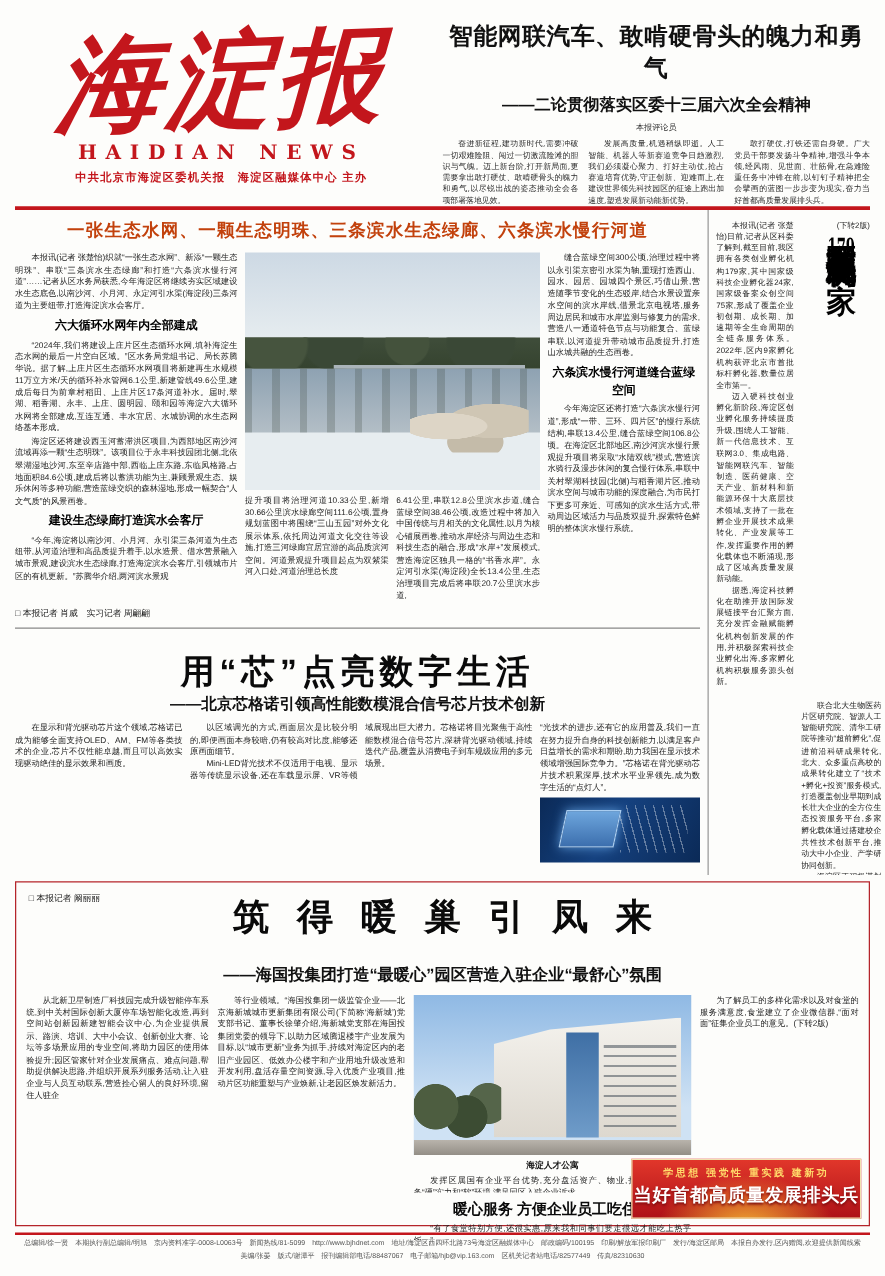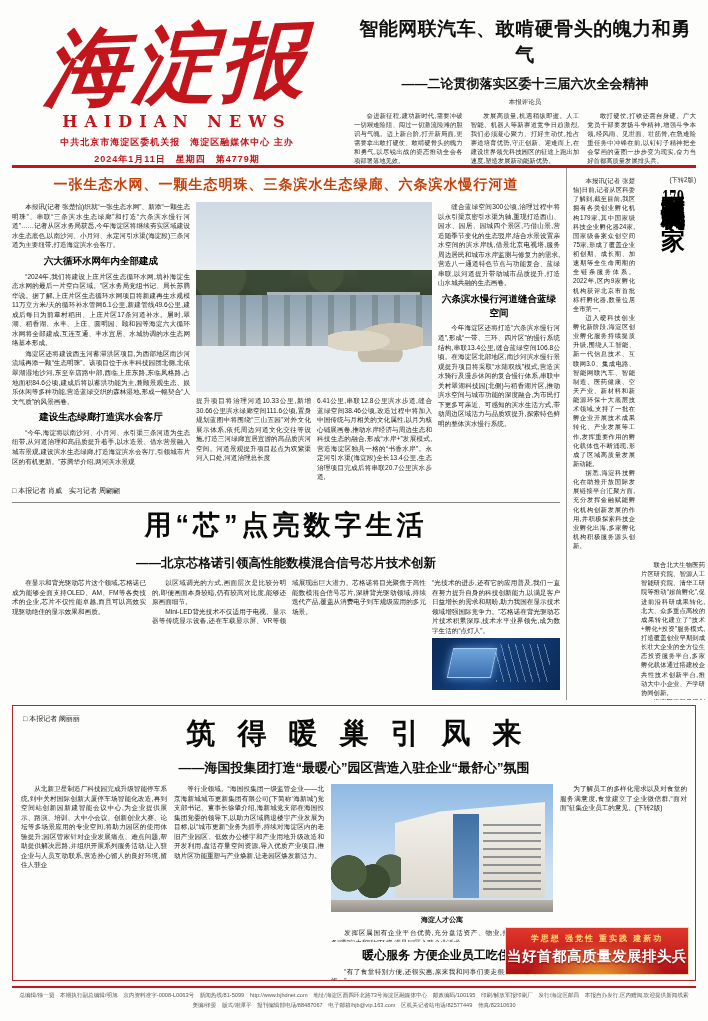--- a/index.html
+++ b/index.html
@@ -62,23 +62,23 @@
   .pr-rocks { position:absolute; right:4%; bottom:16%; width:40%; height:22%;
      background:radial-gradient(ellipse at 30% 50%, #ddd5c6 35%, transparent 36%),
                 radial-gradient(ellipse at 70% 40%, #cfc6b4 38%, transparent 39%),
                 radial-gradient(ellipse at 55% 80%, #c4bba9 30%, transparent 31%); }
   .w-under { display:flex; gap:6px; margin-top:4px; flex:1; }
   .w-under > div { flex:1; overflow:hidden; }
 
   .lead-byline { font-size:7px; color:#222; margin-top:4px; }
 
   
-  .chip { margin-top:6px; border-top:1px solid #888; padding-top:4px; }
+  .chip { margin-top:6px; border-top:1px solid #888; padding-top:16px; }
   .chip-head { font-size:27px; font-weight:900; text-align:center; letter-spacing:4px; color:#0a0a0a; }
-  .chip-sub { font-size:12.5px; font-weight:bold; text-align:center; margin-top:12px; color:#111; }
+  .chip-sub { font-size:12.5px; font-weight:bold; text-align:center; margin-top:0; color:#111; }
   .chip-body-row { display:flex; gap:6px; margin-top:6px; height:112px; }
   .chip-text { flex:1; column-count:3; column-gap:6px; font-size:6.6px; line-height:1.45; text-align:justify; color:#222; overflow:hidden; }
   .chip-text p { text-indent:2em; }
   .chip-right { flex:0 0 128px; display:flex; flex-direction:column; gap:3px; }
   .chip-right .txt { font-size:6.6px; line-height:1.45; text-align:justify; color:#222; overflow:hidden; flex:1; }
   .photo-chip { height:52px; width:128px; position:relative; overflow:hidden;
      background:linear-gradient(120deg,#0b2a57 0%, #15417f 45%, #0b2a57 100%); }
   .photo-chip .die { position:absolute; left:18px; top:10px; width:44px; height:30px; transform:skewX(-12deg);
      background:linear-gradient(#6ea6dd,#3c6fae); border:1px solid #a9cdf0; box-shadow:0 0 8px #5d9ad8; }
   .photo-chip .ray { position:absolute; right:10px; top:6px; width:54px; height:38px;
@@ -91,21 +91,21 @@
   .sb-right { flex:1; display:flex; flex-direction:column; }
   .vert-headline { writing-mode:vertical-rl; text-orientation:upright; font-family:"DejaVu Serif","Liberation Serif",serif;
      font-weight:900; font-size:24px; line-height:64px; letter-spacing:1px; color:#000; height:378px; margin:0 auto; }
   .vert-headline .num { text-combine-upright:all; font-size:20px; }
   .sb-colB { flex:1; font-size:6.3px; line-height:1.45; text-align:justify; color:#222; overflow:hidden; margin-top:6px; }
 
   
   .nest-box { position:relative; border:1px solid #b5252b; margin-top:5px; height:276px; padding:6px 8px; }
   .nest-byline { position:absolute; left:10px; top:8px; font-size:7px; color:#222; }
   .nest-title { font-size:29px; font-weight:900; text-align:center; letter-spacing:22px; text-indent:22px; color:#0a0a0a; margin-top:2px; }
-  .nest-sub { font-size:13px; font-weight:bold; text-align:center; margin-top:5px; color:#111; }
+  .nest-sub { font-size:13px; font-weight:bold; text-align:center; margin-top:17px; color:#111; }
   .nest-cols { display:flex; gap:7px; margin-top:7px; height:196px; }
   .n-col { font-size:6.6px; line-height:1.45; text-align:justify; color:#222; overflow:hidden; }
   .n-col p { text-indent:2em; }
   .n-c1 { flex:0 0 146px; }
   .n-c2 { flex:0 0 150px; }
   .n-center { flex:0 0 222px; display:flex; flex-direction:column; }
   .n-c4 { flex:1; }
   .photo-building { width:222px; height:128px; position:relative; overflow:hidden; background:linear-gradient(#8fb9e4,#cfe2f4 70%); }
   .pb-main { position:absolute; right:8px; top:18px; width:150px; height:96px; background:linear-gradient(#f4f2ed,#ddd8cf);
      clip-path:polygon(0 22%, 30% 10%, 100% 0, 100% 100%, 0 100%); }
@@ -134,21 +134,20 @@
 </head>
 <body>
 
 <div class="page">
 
   <div class="header-row">
     <div class="masthead">
       <div class="mast-title">海淀报</div>
       <div class="mast-en">HAIDIAN NEWS</div>
       <div class="mast-org">中共北京市海淀区委机关报　海淀区融媒体中心 主办</div>
-      <div class="mast-date">2024年1月11日　星期四　第4779期</div>
     </div>
     <div class="editorial">
       <div class="ed-headline">智能网联汽车、敢啃硬骨头的魄力和勇气</div>
       <div class="ed-sub">——二论贯彻落实区委十三届六次全会精神</div>
       <div class="ed-byline">本报评论员</div>
       <div class="ed-body">
           <p>奋进新征程,建功新时代,需要冲破一切艰难险阻、闯过一切激流险滩的胆识与气魄。迈上新台阶,打开新局面,更需要拿出敢打硬仗、敢啃硬骨头的魄力和勇气,以尽锐出战的姿态推动全会各项部署落地见效。</p>
           <p>发展高质量,机遇稍纵即逝。人工智能、机器人等新赛道竞争日趋激烈,我们必须凝心聚力、打好主动仗,抢占赛道培育优势,守正创新、迎难而上,在建设世界领先科技园区的征途上跑出加速度,塑造发展新动能新优势。</p>
           <p>敢打硬仗,打铁还需自身硬。广大党员干部要发扬斗争精神,增强斗争本领,经风雨、见世面、壮筋骨,在急难险重任务中冲锋在前,以钉钉子精神把全会擘画的蓝图一步步变为现实,奋力当好首都高质量发展排头兵。</p>
         </div>

